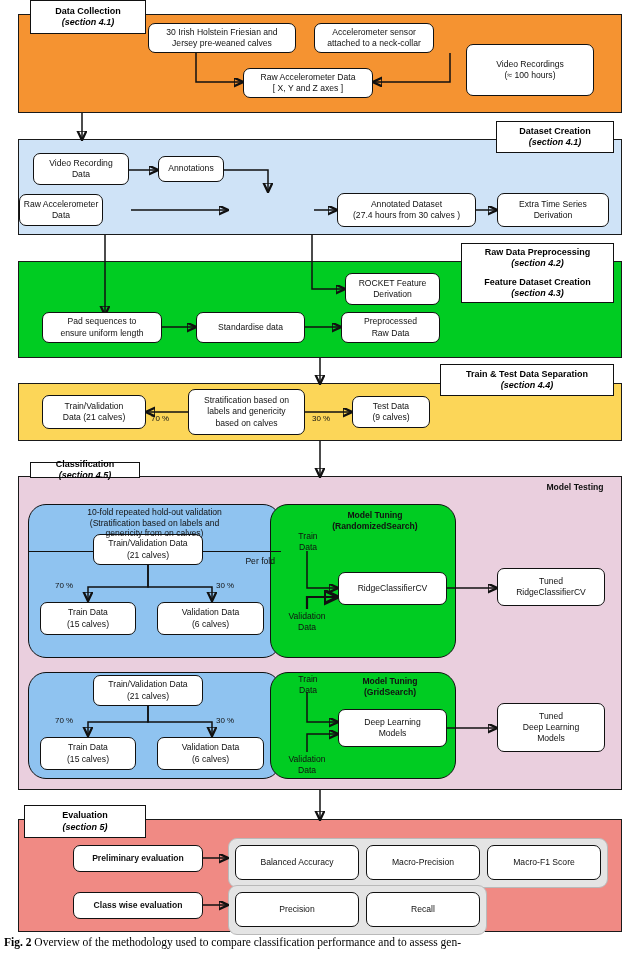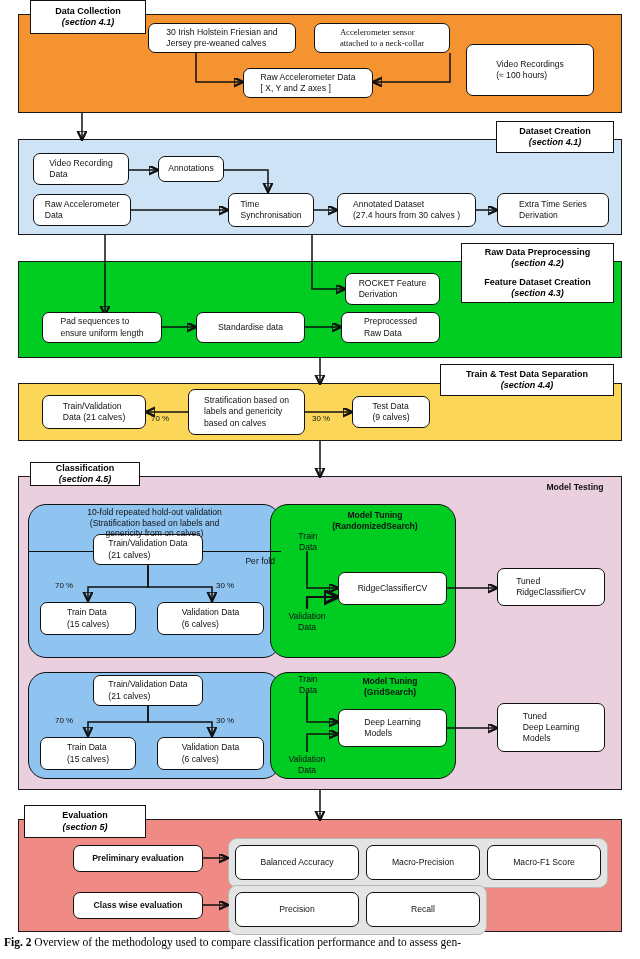--- a/index.html
+++ b/index.html
@@ -25,21 +25,21 @@
        box-sizing:border-box;text-align:center;
        font-size:9px;font-weight:bold;color:#000;
        display:flex;flex-direction:column;align-items:center;justify-content:center;
        line-height:1.25;padding:2px 6px;z-index:40;}
   .tag .sec{font-style:italic;font-weight:bold;}
 
   
   .node{position:absolute;background:#ffffff;border:1.4px solid #111;
         border-radius:7px;box-sizing:border-box;
         display:flex;align-items:center;justify-content:center;
-        font-size:8.6px;color:#111;line-height:1.3;
+        text-align:center;font-size:8.6px;color:#111;line-height:1.3;
         padding:2px 3px;z-index:20;}
   .node.bold{font-weight:bold;}
   .node .l{display:block;}
 
   
   .subpanel{position:absolute;box-sizing:border-box;border:1.4px solid #111;z-index:5;}
   .subpanel.blue{background:#8fc3f0;border-radius:18px;}
   .subpanel.greenp{background:#00cc22;border-radius:18px;}
   .subpanel.grey{background:#e4e4e4;border:1.6px solid #b9b9b9;border-radius:9px;}
 
@@ -131,21 +131,21 @@
     <span class="sec">(section 4.1)</span>
   </div>
 
   <div class="node" style="left:148px;top:23px;width:148px;height:30px;">
     <span>
         <span class="l">30 Irish Holstein Friesian and</span>
         <span class="l">Jersey pre-weaned calves</span>
       </span>
   </div>
 
-  <div class="node" style="left:314px;top:23px;width:136px;height:30px;font-family:Liberation Serif, serif;">
+  <div class="node" style="left:314px;top:23px;width:120px;height:30px;">
     <span>
         <span class="l">Accelerometer sensor</span>
         <span class="l">attached to a neck-collar</span>
       </span>
   </div>
 
   <div class="node" style="left:243px;top:68px;width:130px;height:30px;">
     <span>
         <span class="l">Raw Accelerometer Data</span>
         <span class="l">[ X, Y and Z axes ]</span>
@@ -170,33 +170,27 @@
     <span>
         <span class="l">Video Recording</span>
         <span class="l">Data</span>
       </span>
   </div>
 
   <div class="node" style="left:158px;top:156px;width:66px;height:26px;">
     <span class="l">Annotations</span>
   </div>
 
-  <div class="node" style="left:33px;top:194px;width:98px;height:32px;">
+  <div class="node" style="left:19px;top:194px;width:84px;height:32px;">
     <span>
         <span class="l">Raw Accelerometer</span>
         <span class="l">Data</span>
       </span>
   </div>
 
-  <div class="node" style="left:228px;top:193px;width:86px;height:34px;">
-    <span>
-        <span class="l">Time</span>
-        <span class="l">Synchronisation</span>
-      </span>
-  </div>
 
   <div class="node" style="left:337px;top:193px;width:139px;height:34px;">
     <span>
         <span class="l">Annotated Dataset</span>
         <span class="l">(27.4 hours from 30 calves )</span>
       </span>
   </div>
 
   <div class="node" style="left:497px;top:193px;width:112px;height:34px;">
     <span>
@@ -267,21 +261,21 @@
         <span class="l">Test Data</span>
         <span class="l">(9 calves)</span>
       </span>
   </div>
 
   <div class="edgelabel" style="left:151px;top:414px;">70 %</div>
   <div class="edgelabel" style="left:312px;top:414px;">30 %</div>
 
   <div class="band pink abs" style="left:18px;top:476px;width:604px;height:314px;"></div>
 
-  <div class="tag" style="left:30px;top:462px;width:110px;height:24px;">
+  <div class="tag" style="left:30px;top:462px;width:110px;height:16px;">
     <span>Classification</span>
     <span class="sec">(section 4.5)</span>
   </div>
 
   <div class="freelabel bold" style="left:535px;top:482px;width:80px;">Model Testing</div>
 
   <div class="subpanel blue" style="left:28px;top:504px;width:253px;height:154px;"></div>
 
   <div class="abs" style="left:28px;top:551px;width:253px;height:0;border-top:1.4px solid #111;z-index:6;"></div>
 

